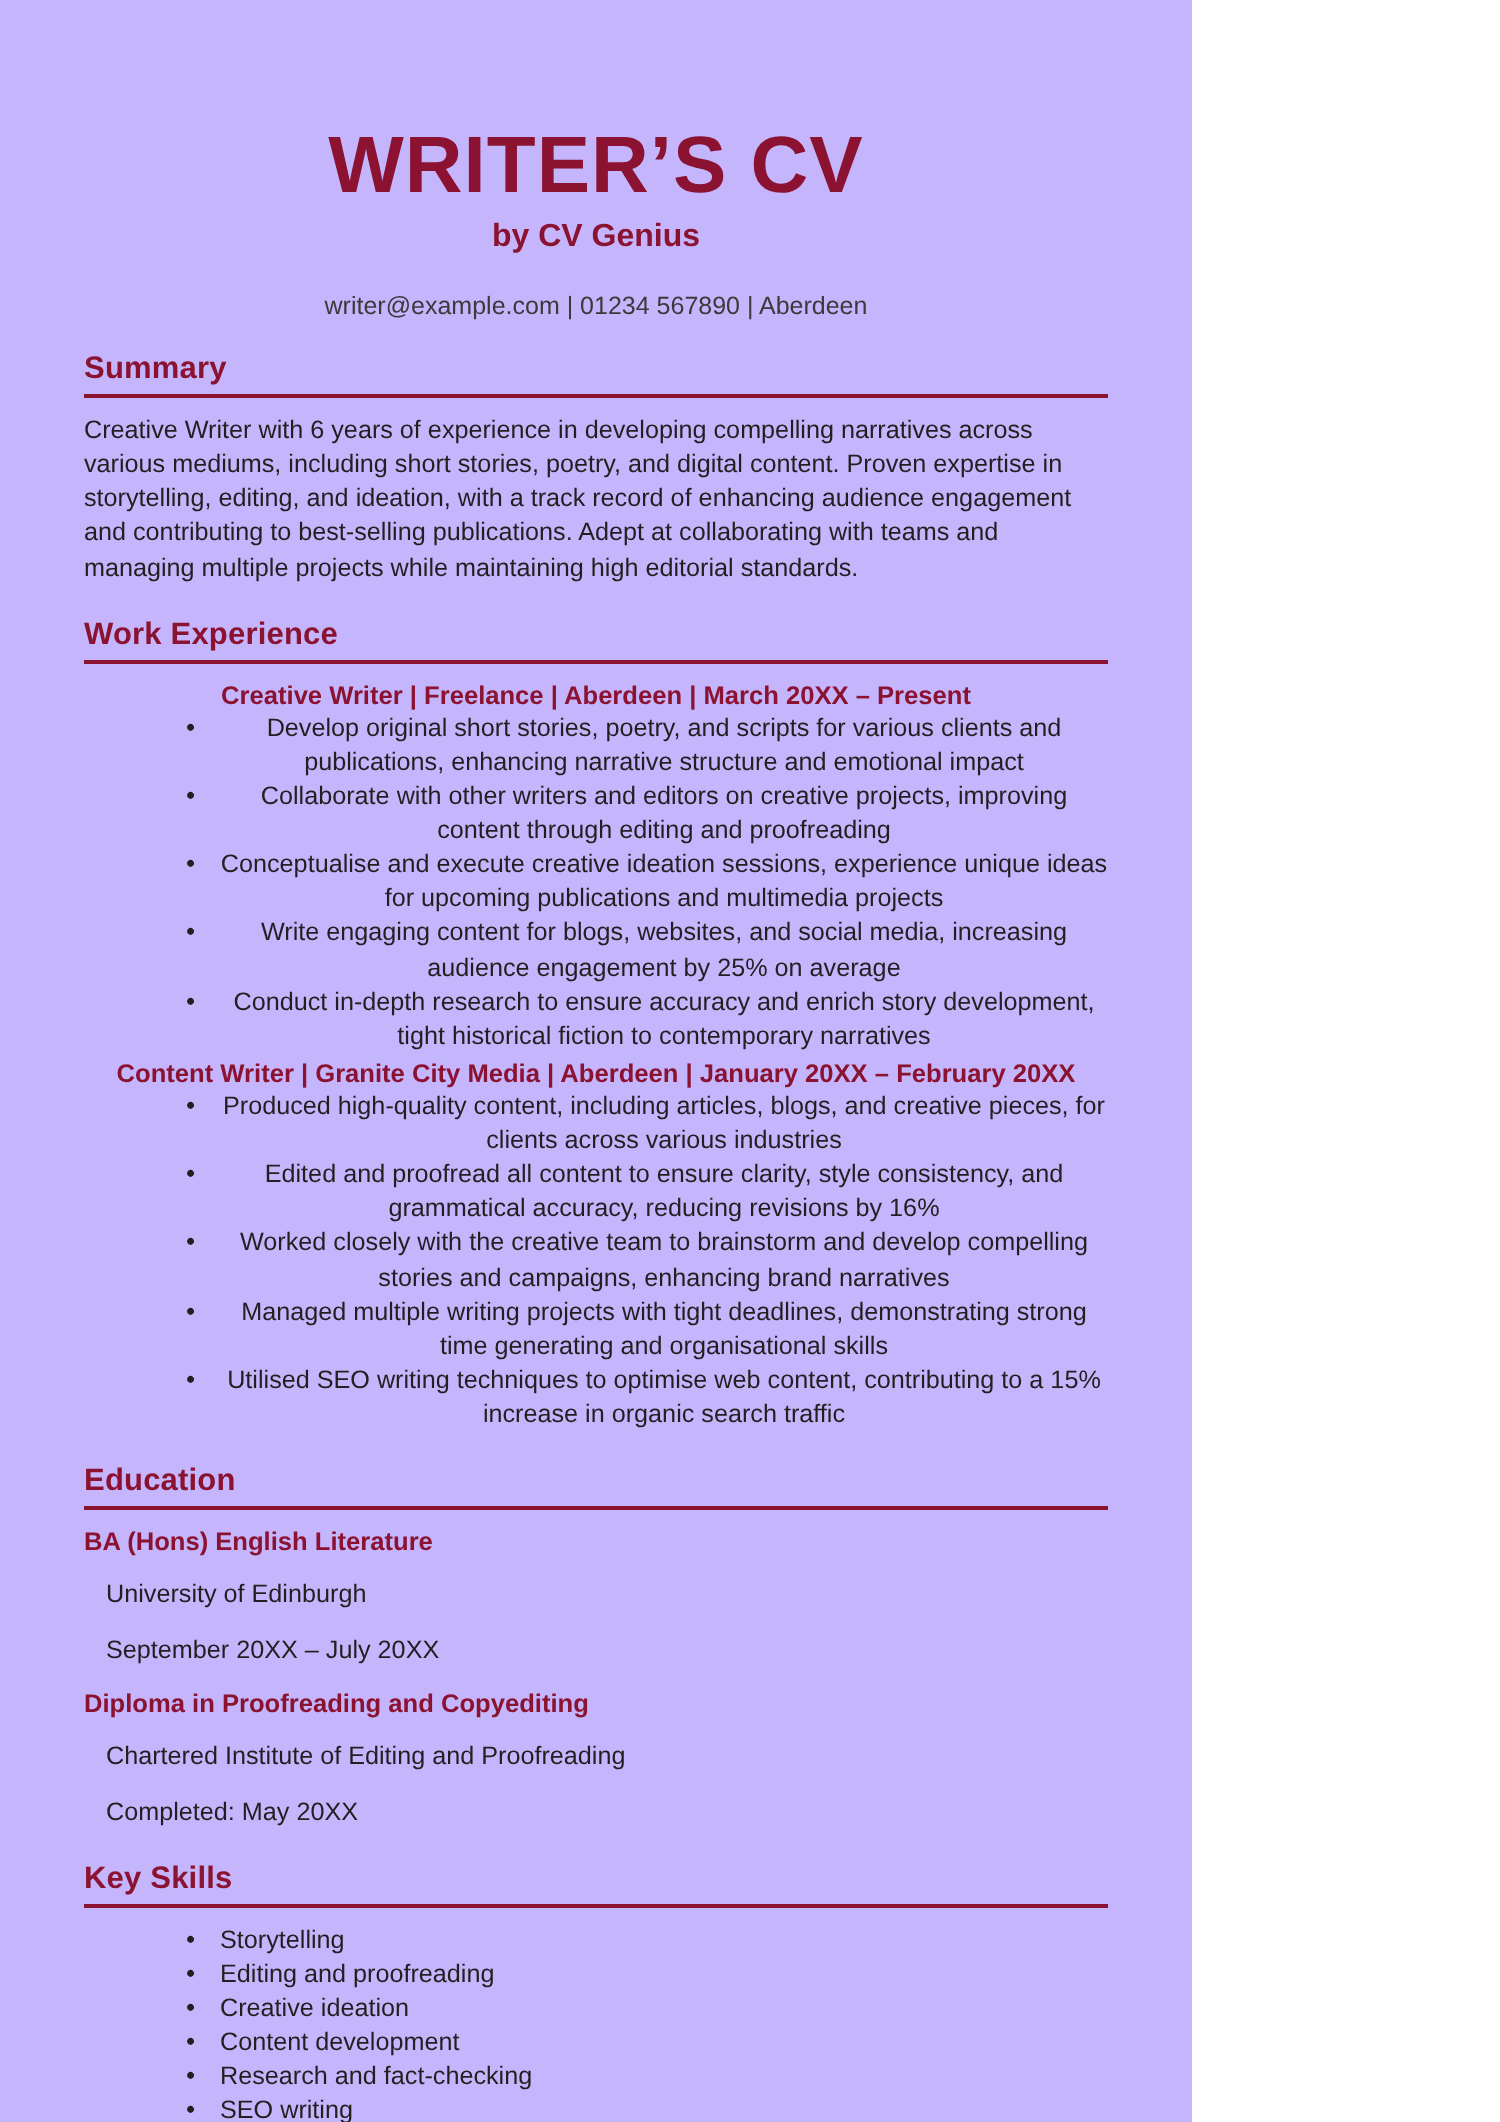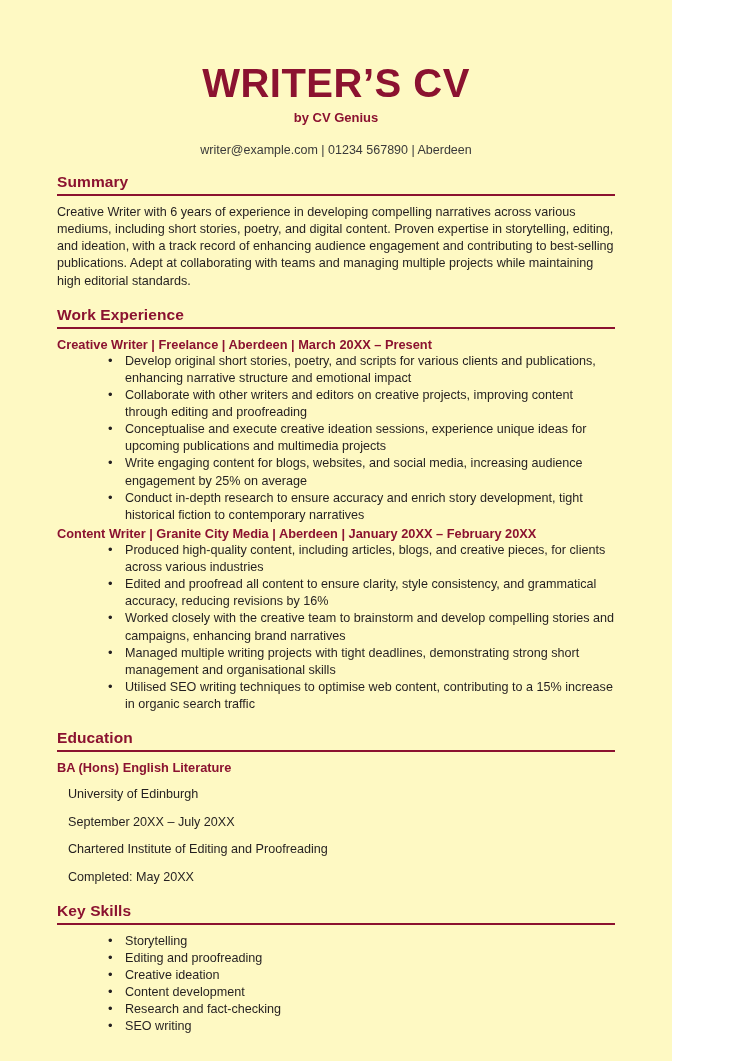--- a/index.html
+++ b/index.html
@@ -8,44 +8,44 @@
     background: #ffffff;
   }
   body {
     width: 750px;
     height: 1061px;
     font-family: "Liberation Sans", sans-serif;
     color: #231f20;
     -webkit-font-smoothing: antialiased;
   }
   .page {
-    width: 672px;
+    width: 596px;
     height: 1061px;
     box-sizing: border-box;
-    padding: 0 57px;
+    padding: 0 42px;
     position: relative;
-    background: #fef9c3;
+    background: #c4b5fd;
     overflow: hidden;
   }
 
   
   .header {
     text-align: center;
     padding-top: 62px;
   }
   .cv-title {
     font-size: 40px;
     font-weight: bold;
     color: #8B1230;
     letter-spacing: 0.5px;
     line-height: 1.05;
     margin: 0;
   }
   .cv-subtitle {
-    font-size: 13px;
+    font-size: 16px;
     font-weight: bold;
     color: #8B1230;
     margin-top: 6px;
   }
   .cv-contact {
     font-size: 12.5px;
     color: #3a3a3a;
     margin-top: 18px;
   }
 
@@ -67,21 +67,21 @@
   }
 
   .summary-text {
     font-size: 12.6px;
     line-height: 1.36;
     color: #231f20;
     margin: 0;
   }
 
   
-  .job { margin-bottom: 2px; }
+  .job { margin-bottom: 2px; text-align: center; }
   .job-heading {
     font-size: 12.8px;
     font-weight: bold;
     color: #8B1230;
     margin: 0 0 1px 0;
   }
   ul.bullets {
     list-style: none;
     margin: 0 0 0 0;
     padding: 0;
@@ -153,37 +153,38 @@
         <li>Conduct in-depth research to ensure accuracy and enrich story development, tight historical fiction to contemporary narratives</li>
       </ul>
     </div>
 
     <div class="job">
       <div class="job-heading">Content Writer | Granite City Media | Aberdeen | January 20XX – February 20XX</div>
       <ul class="bullets">
         <li>Produced high-quality content, including articles, blogs, and creative pieces, for clients across various industries</li>
         <li>Edited and proofread all content to ensure clarity, style consistency, and grammatical accuracy, reducing revisions by 16%</li>
         <li>Worked closely with the creative team to brainstorm and develop compelling stories and campaigns, enhancing brand narratives</li>
-        <li>Managed multiple writing projects with tight deadlines, demonstrating strong short management and organisational skills</li>
+        <li>Managed multiple writing projects with tight deadlines, demonstrating strong time generating and organisational skills</li>
         <li>Utilised SEO writing techniques to optimise web content, contributing to a 15% increase in organic search traffic</li>
       </ul>
     </div>
   </div>
 
   <div class="section">
     <div class="section-heading">Education</div>
     <div class="section-rule"></div>
 
     <div class="edu-entry">
       <div class="edu-degree">BA (Hons) English Literature</div>
       <div class="edu-line">University of Edinburgh</div>
       <div class="edu-line">September 20XX – July 20XX</div>
     </div>
 
     <div class="edu-entry">
+      <div class="edu-degree">Diploma in Proofreading and Copyediting</div>
       <div class="edu-line">Chartered Institute of Editing and Proofreading</div>
       <div class="edu-line">Completed: May 20XX</div>
     </div>
   </div>
 
   <div class="section">
     <div class="section-heading">Key Skills</div>
     <div class="section-rule"></div>
     <div class="skills-wrap">
       <ul class="bullets">

